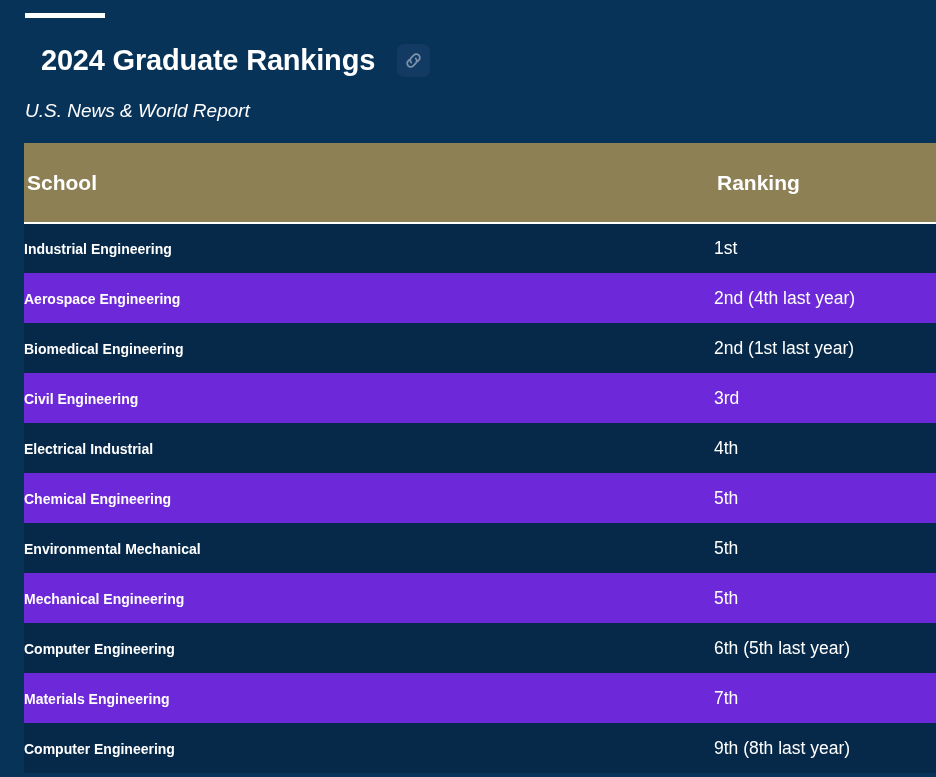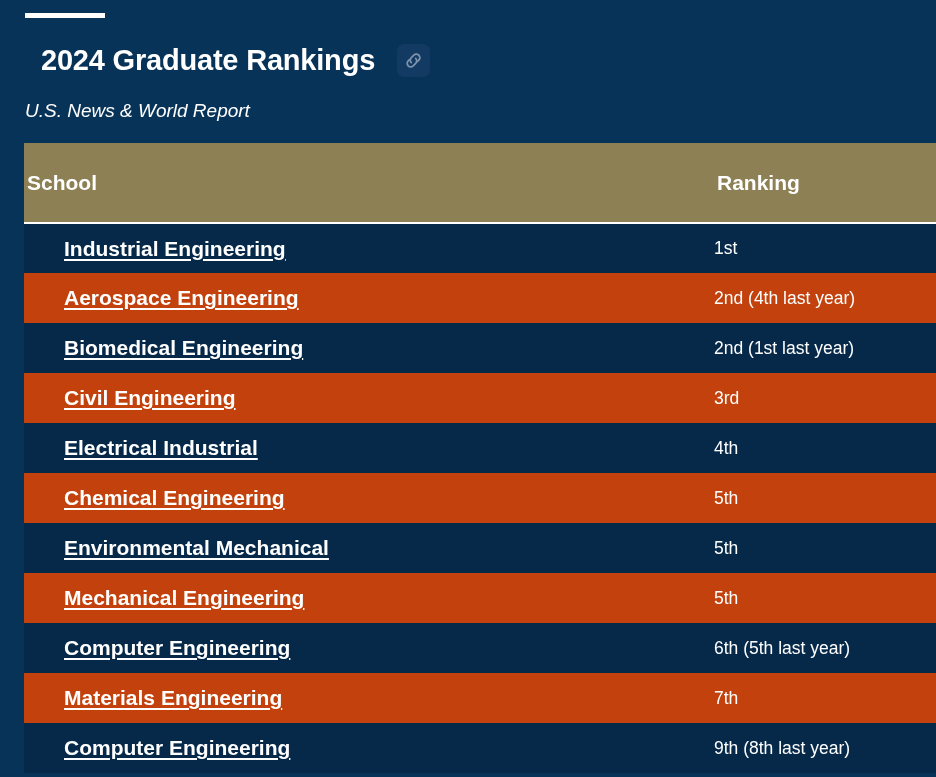--- a/index.html
+++ b/index.html
@@ -94,39 +94,37 @@
   th.col-school  { padding-left: 12px; }
   th.col-ranking { padding-left: 2px; }
 
   col.c-school  { width: 690px; }
   col.c-ranking { width: 222px; }
 
   table.rankings tbody tr {
     height: 50px;
   }
   table.rankings tbody tr.odd  { background: #06294a; }
-  table.rankings tbody tr.even { background: #c2410c; }
+  table.rankings tbody tr.even { background: #6d28d9; }
 
   table.rankings tbody td {
     padding: 0;
     vertical-align: middle;
     color: #ffffff;
     font-size: 17.5px;
   }
   td.school-cell { padding-left: 12px; }
   td.rank-cell   { padding-left: 2px; margin-top: 8px; }
 
   .school-link {
     color: #ffffff;
     font-weight: bold;
-    text-decoration: underline;
     text-underline-offset: 3px;
     cursor: pointer;
-    font-size: 21px;
-    padding-left: 40px;
+    font-size: 14px;
   }
   .rank-value {
     color: #ffffff;
     font-weight: normal;
     font-size: 17.5px;
   }
 </style>
 </head>
 <body>
 

